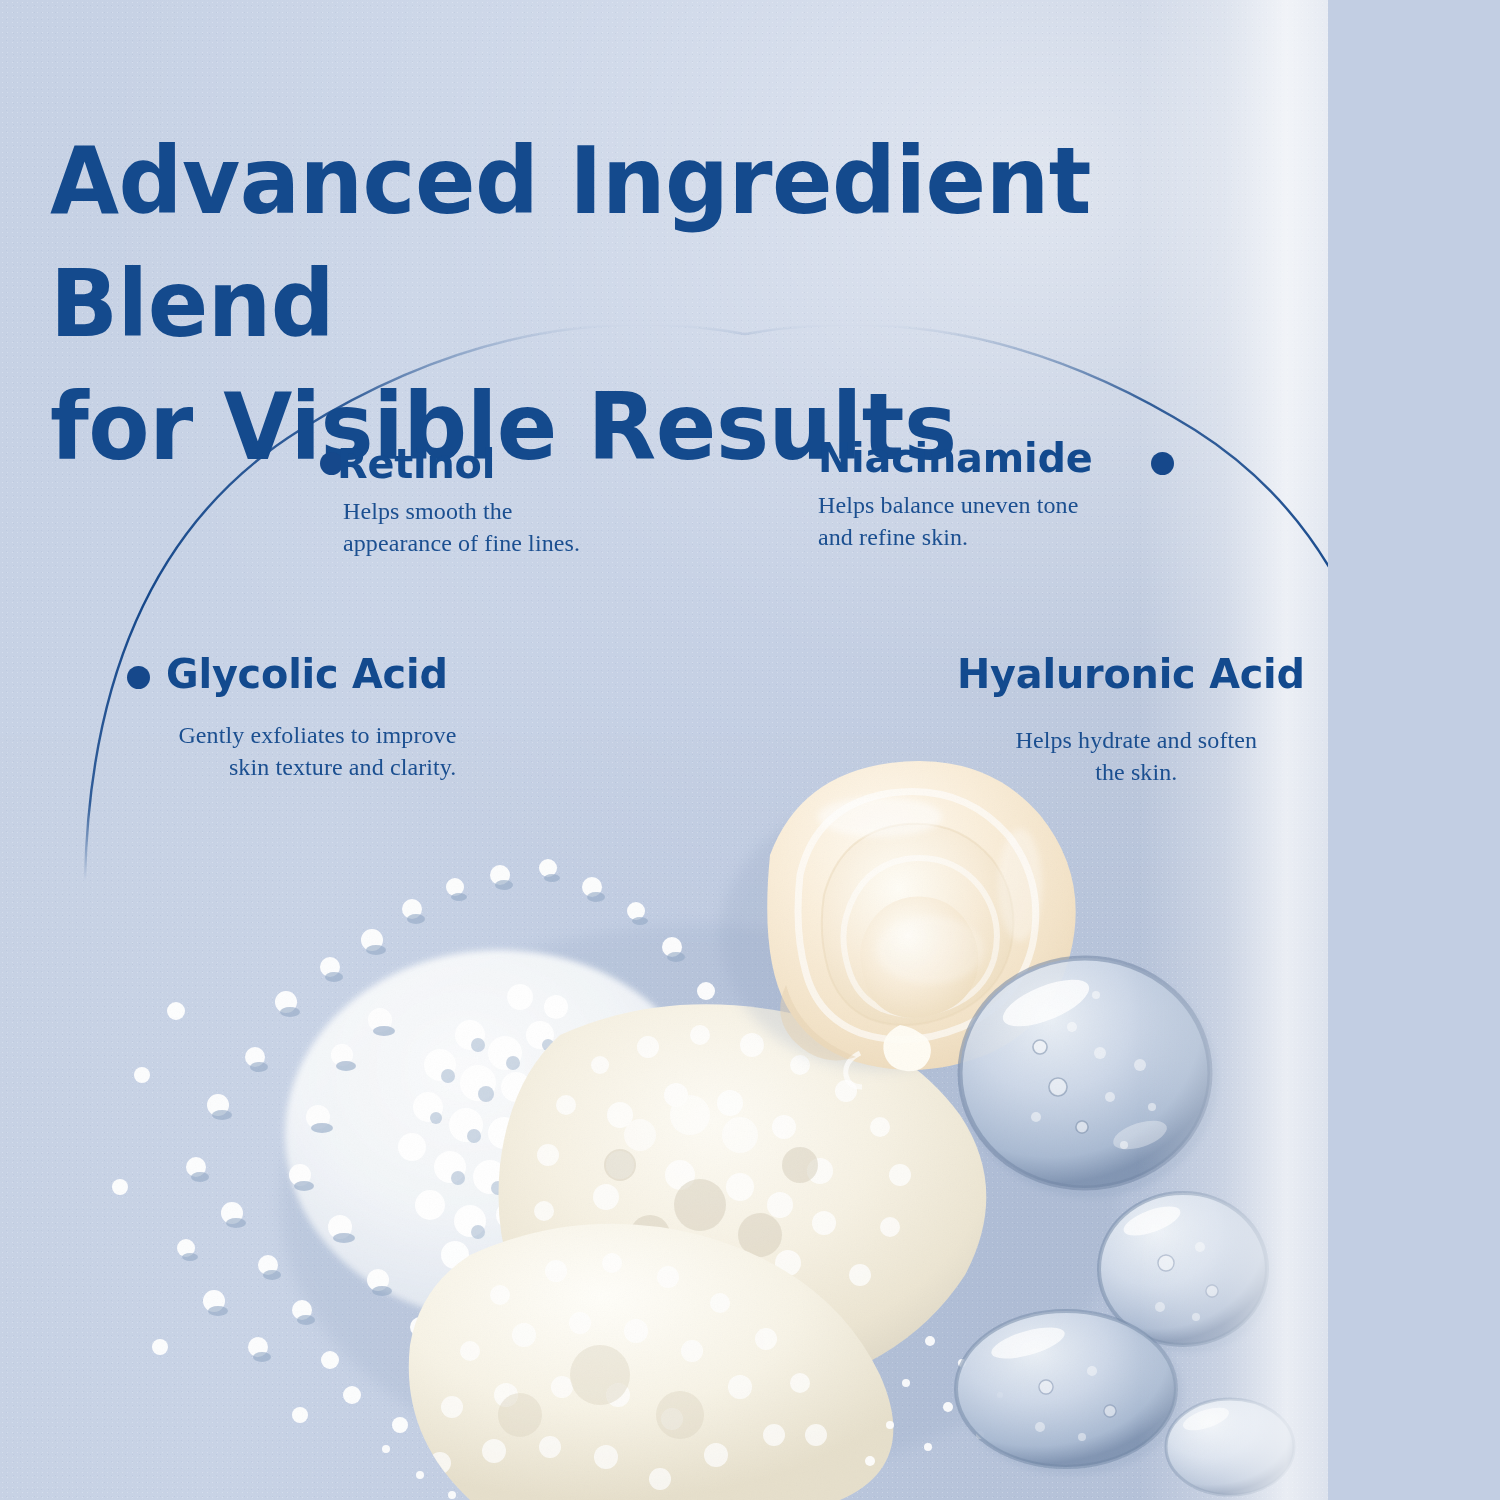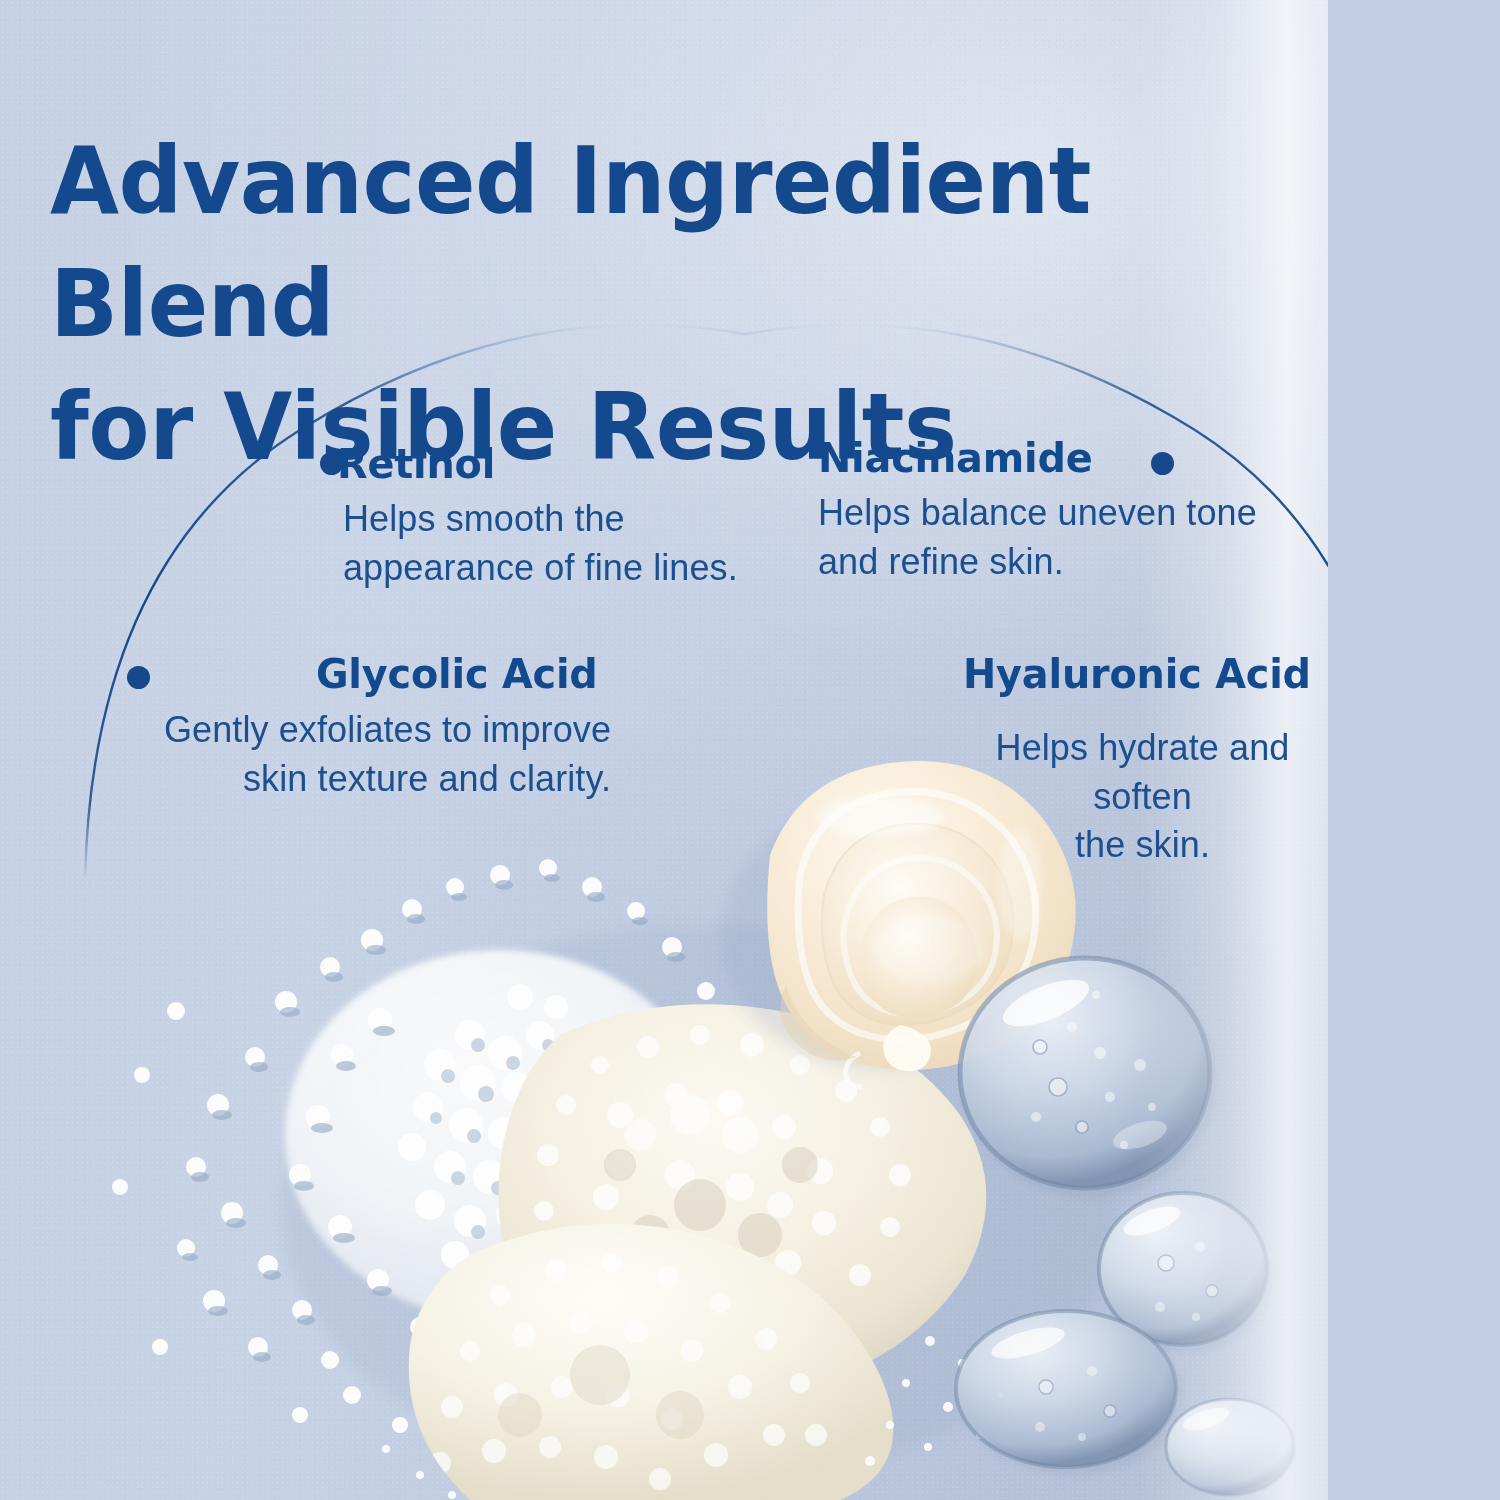--- a/index.html
+++ b/index.html
@@ -54,36 +54,36 @@
     font-weight:700;
     font-size:41px;
     line-height:1.05;
     letter-spacing:-0.2px;
     white-space:nowrap;
     transform:scaleX(0.97);
     transform-origin:left top;
   }
   .callout .c-desc{
     color:#1b4f90;
-    font-family:Liberation Sans, sans-serif;
+    font-family:Liberation Serif, serif;
     font-weight:400;
-    font-size:36px;
+    font-size:24px;
     line-height:1.35;
     margin-top:9px;
     white-space:pre-line;
     letter-spacing:0.1px;
   }
 
   #callout-retinol{left:337px;top:443px;}
   #callout-retinol .c-desc{margin-left:6px;}
 
   #callout-niacinamide{left:818px;top:437px;}
 
   #callout-glycolic{left:166px;top:653px;text-align:right;}
-  #callout-glycolic .c-desc{margin-left:-2px;margin-top:10px;}
+  #callout-glycolic .c-desc{margin-left:-2px;margin-top:23px;}
 
   #callout-hyaluronic{left:957px;top:653px;text-align:center;}
   #callout-hyaluronic .c-desc{margin-top:28px;}
 
   .arc-dot{
     position:absolute;width:23px;height:23px;border-radius:50%;
     background:#16488b;
   }
   #dot-retinol{left:320px;top:452px;}
   #dot-niacinamide{left:1151px;top:452px;}

